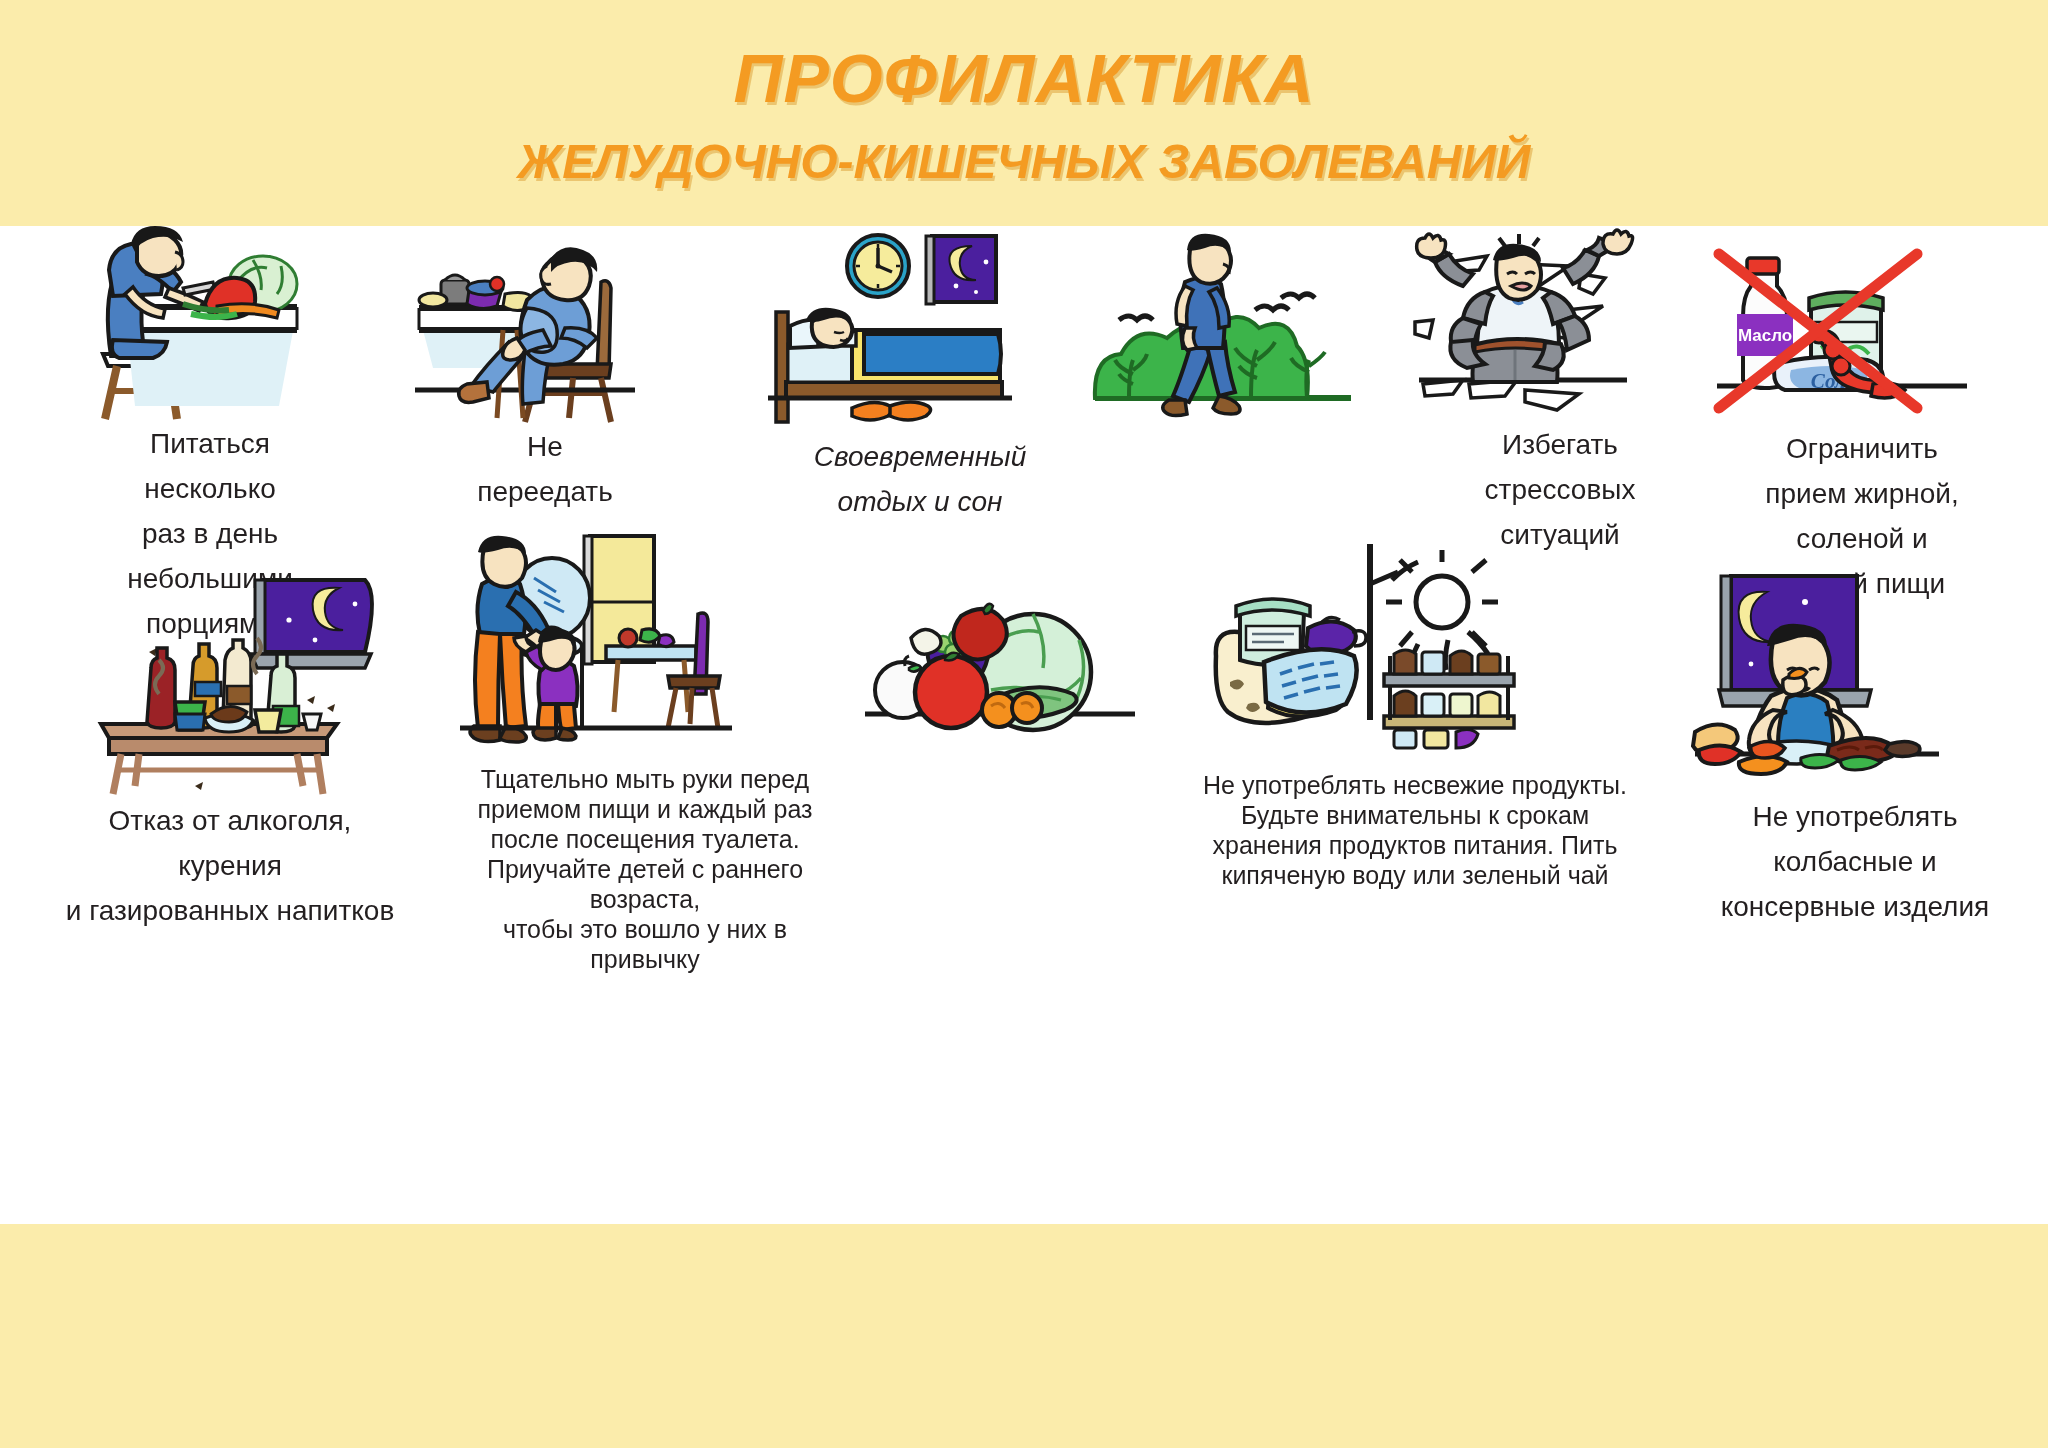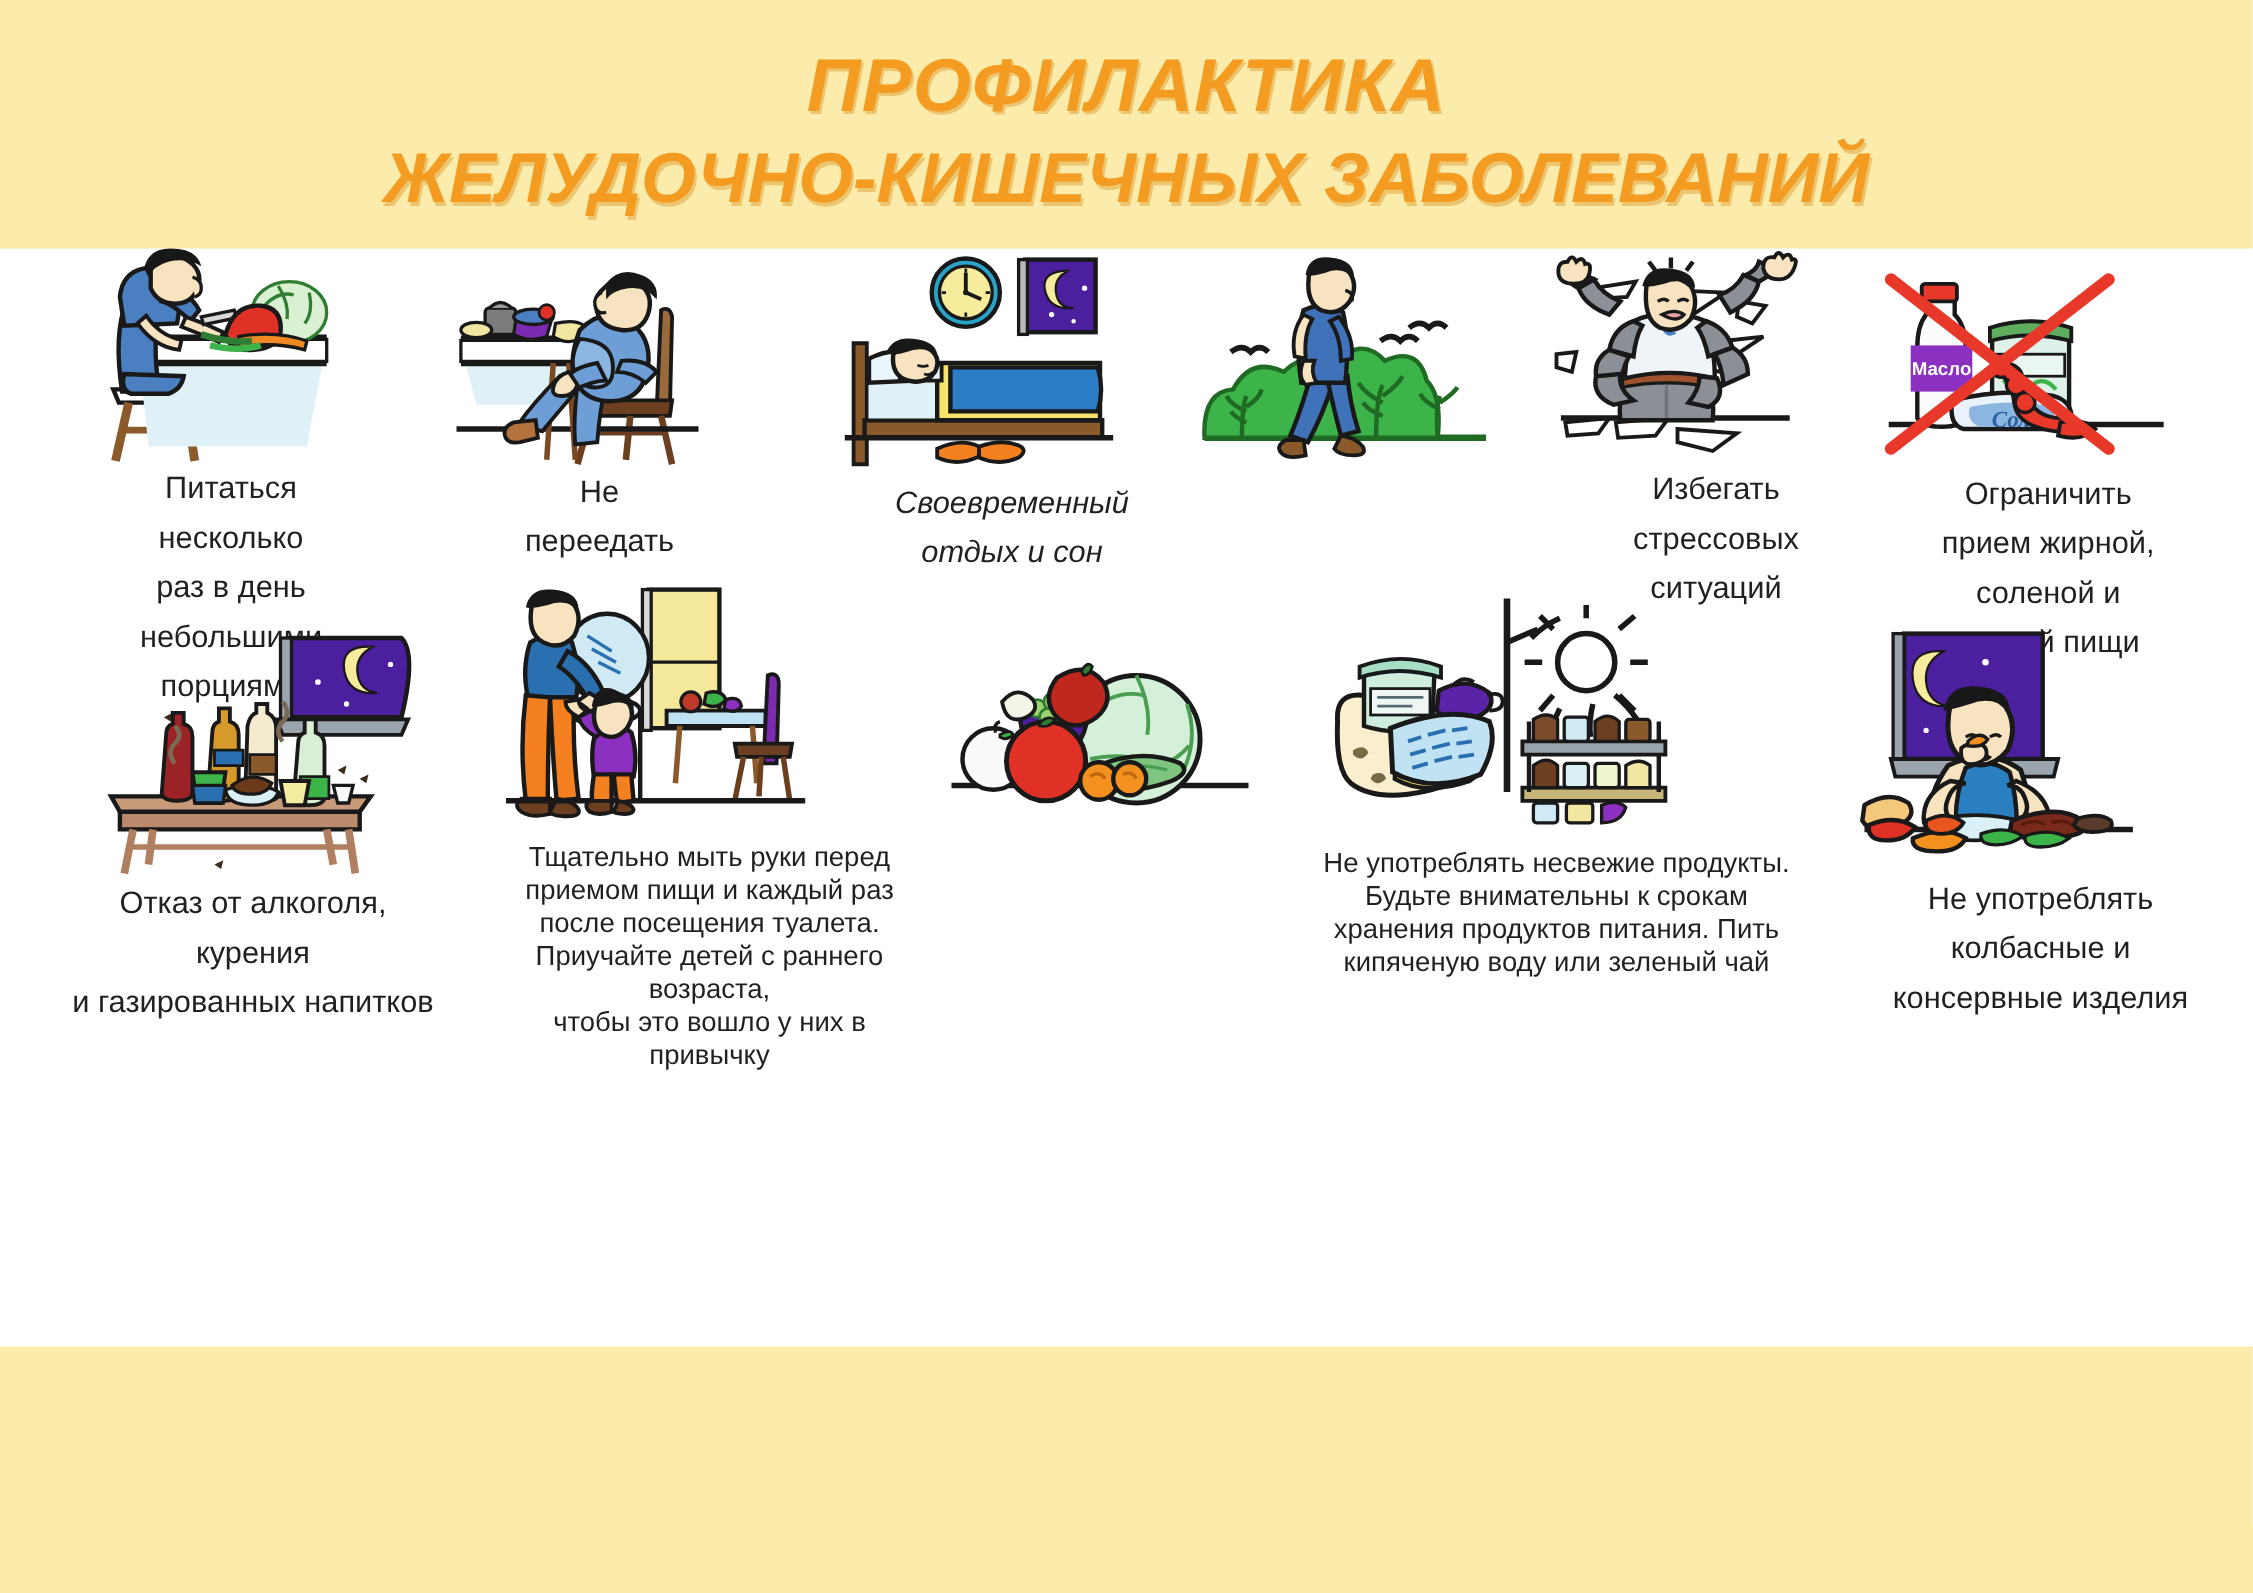--- a/index.html
+++ b/index.html
@@ -9,21 +9,21 @@
   #band-top{top:0;height:226px;}
   #band-bottom{top:1224px;height:224px;}
   #title{
     position:absolute;top:36px;left:0;width:2048px;
     text-align:center;color:#f49b22;
     font-weight:bold;font-size:68px;line-height:84px;
     letter-spacing:1px;
     text-shadow:2px 3px 0 rgba(214,150,40,.45);
     font-style:italic;
   }
-  #title .l2{font-size:64px;letter-spacing:0px;}
+  #title .l2{font-size:48px;letter-spacing:0px;}
   #grid{position:absolute;top:226px;left:0;width:2048px;height:998px;}
   .cell{position:absolute;box-sizing:border-box;}
   .art{position:relative;width:100%;}
   .art svg{display:block;margin:0 auto;overflow:visible;}
   .cap{
     text-align:center;color:#231f20;
     font-size:28px;line-height:45px;font-weight:400;
     font-family:"Liberation Sans",sans-serif;
     white-space:pre-line;
   }

